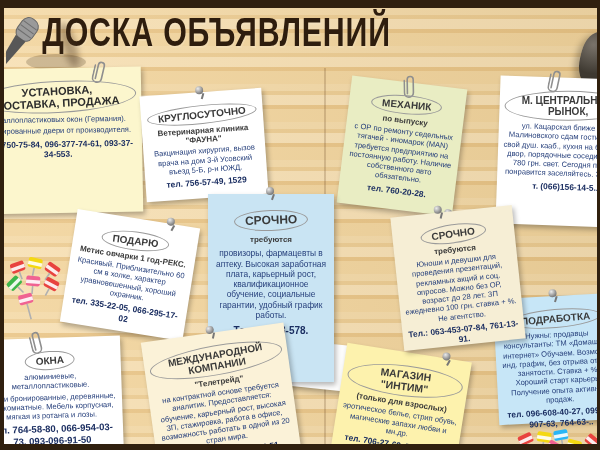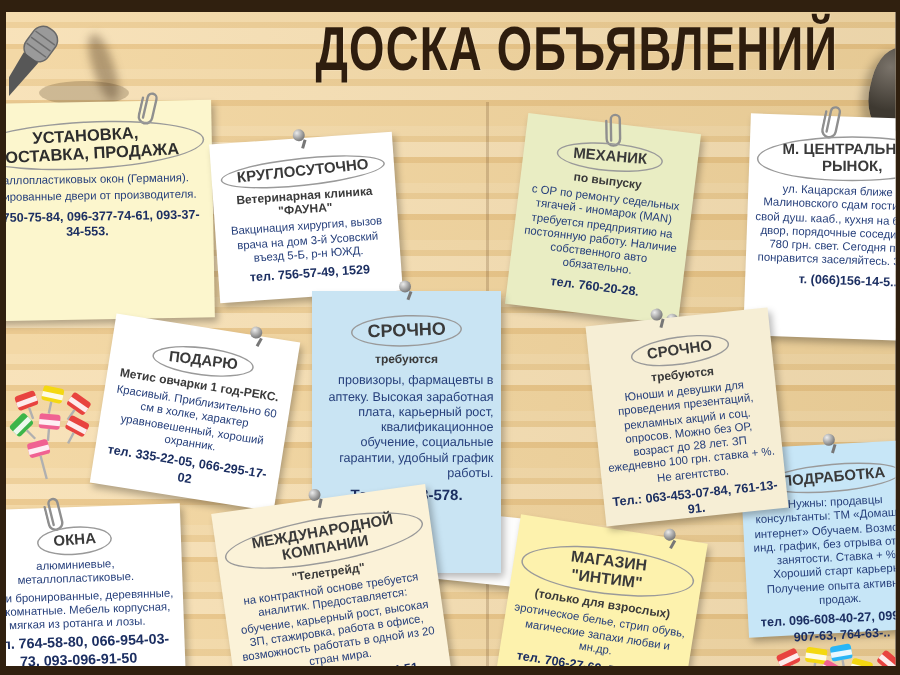--- a/index.html
+++ b/index.html
@@ -14,21 +14,21 @@
         #f4d9a6 0px,#f4d9a6 7px,
         #eccb90 7px,#eccb90 11px,
         #f7dfb2 11px,#f7dfb2 21px,
         #e9c485 21px,#e9c485 25px,
         #f2d49c 25px,#f2d49c 38px);
     background-size:2px 390px,100% 100%,100% 100%;
     background-position:320px 60px,0 0,0 0;
     background-repeat:no-repeat,no-repeat,repeat;
   }
   #title{
-    position:absolute;top:4px;left:0;right:0;text-align:right;
+    position:absolute;top:4px;left:0;right:0;text-align:left;
     font-weight:900;font-size:37px;color:#2e1d0e;letter-spacing:1px;
     text-shadow:1px 1px 0 rgba(255,255,255,.15);
   }
   #title span{display:inline-block;transform:scaleX(.82) scaleY(1.12);}
   .note{
     position:absolute;box-sizing:border-box;padding:13px 5px 5px;
     box-shadow:2px 3px 5px rgba(0,0,0,.28);
     display:flex;flex-direction:column;align-items:center;gap:2px;
     text-align:center;
   }
@@ -42,21 +42,21 @@
   .phone{font-size:8.4px;font-weight:bold;color:#1c2f62;margin-top:1px;line-height:1.25;}
 
   .n1{left:-30px;top:60px;width:168px;height:145px;background:#fcf6cd;transform:rotate(-1deg);z-index:2;}
   .n1 .circle{font-size:11px;color:#2d2d2d;}
   .n2{left:139px;top:84px;width:122px;height:106px;background:#ffffff;transform:rotate(-4deg);z-index:2;}
   .n3{left:340px;top:74px;width:116px;height:128px;background:#e9edc3;transform:rotate(7deg);z-index:2;}
   .n4{left:494px;top:70px;width:146px;height:148px;background:#ffffff;transform:rotate(2deg);z-index:2;padding-right:14px;}
   .n5{left:64px;top:210px;width:124px;height:114px;background:#ffffff;transform:rotate(9deg);z-index:2;}
   .n6{left:204px;top:186px;width:126px;height:188px;background:#c9e4f3;transform:rotate(0deg);z-index:2;gap:4px;padding-top:16px;}
   .n6 .circle{font-size:12px;}
-  .n6 .body{font-size:8.4px;text-align:right;}
+  .n6 .body{font-size:8.4px;}
   .n6 .phone{font-size:10px;}
   .n7{left:393px;top:203px;width:122px;height:134px;background:#f6eed5;transform:rotate(-6deg);z-index:4;}
   .n8{left:-24px;top:330px;width:142px;height:122px;background:#ffffff;transform:rotate(-2deg);z-index:2;}
   .n8 .phone{font-size:9.5px;}
   .n9{left:145px;top:324px;width:144px;height:128px;background:#fbf2d8;transform:rotate(-8deg);z-index:3;}
   .n10{left:334px;top:344px;width:126px;height:110px;background:#fdf2ad;transform:rotate(9deg);z-index:3;}
   .n10 .circle{font-size:10.5px;}
   .n11{left:492px;top:288px;width:124px;height:126px;background:#c7e6f7;transform:rotate(-3deg);z-index:3;}
   .blank{left:268px;top:334px;width:80px;height:46px;background:#fdfdfd;transform:rotate(6deg);z-index:1;}
 

